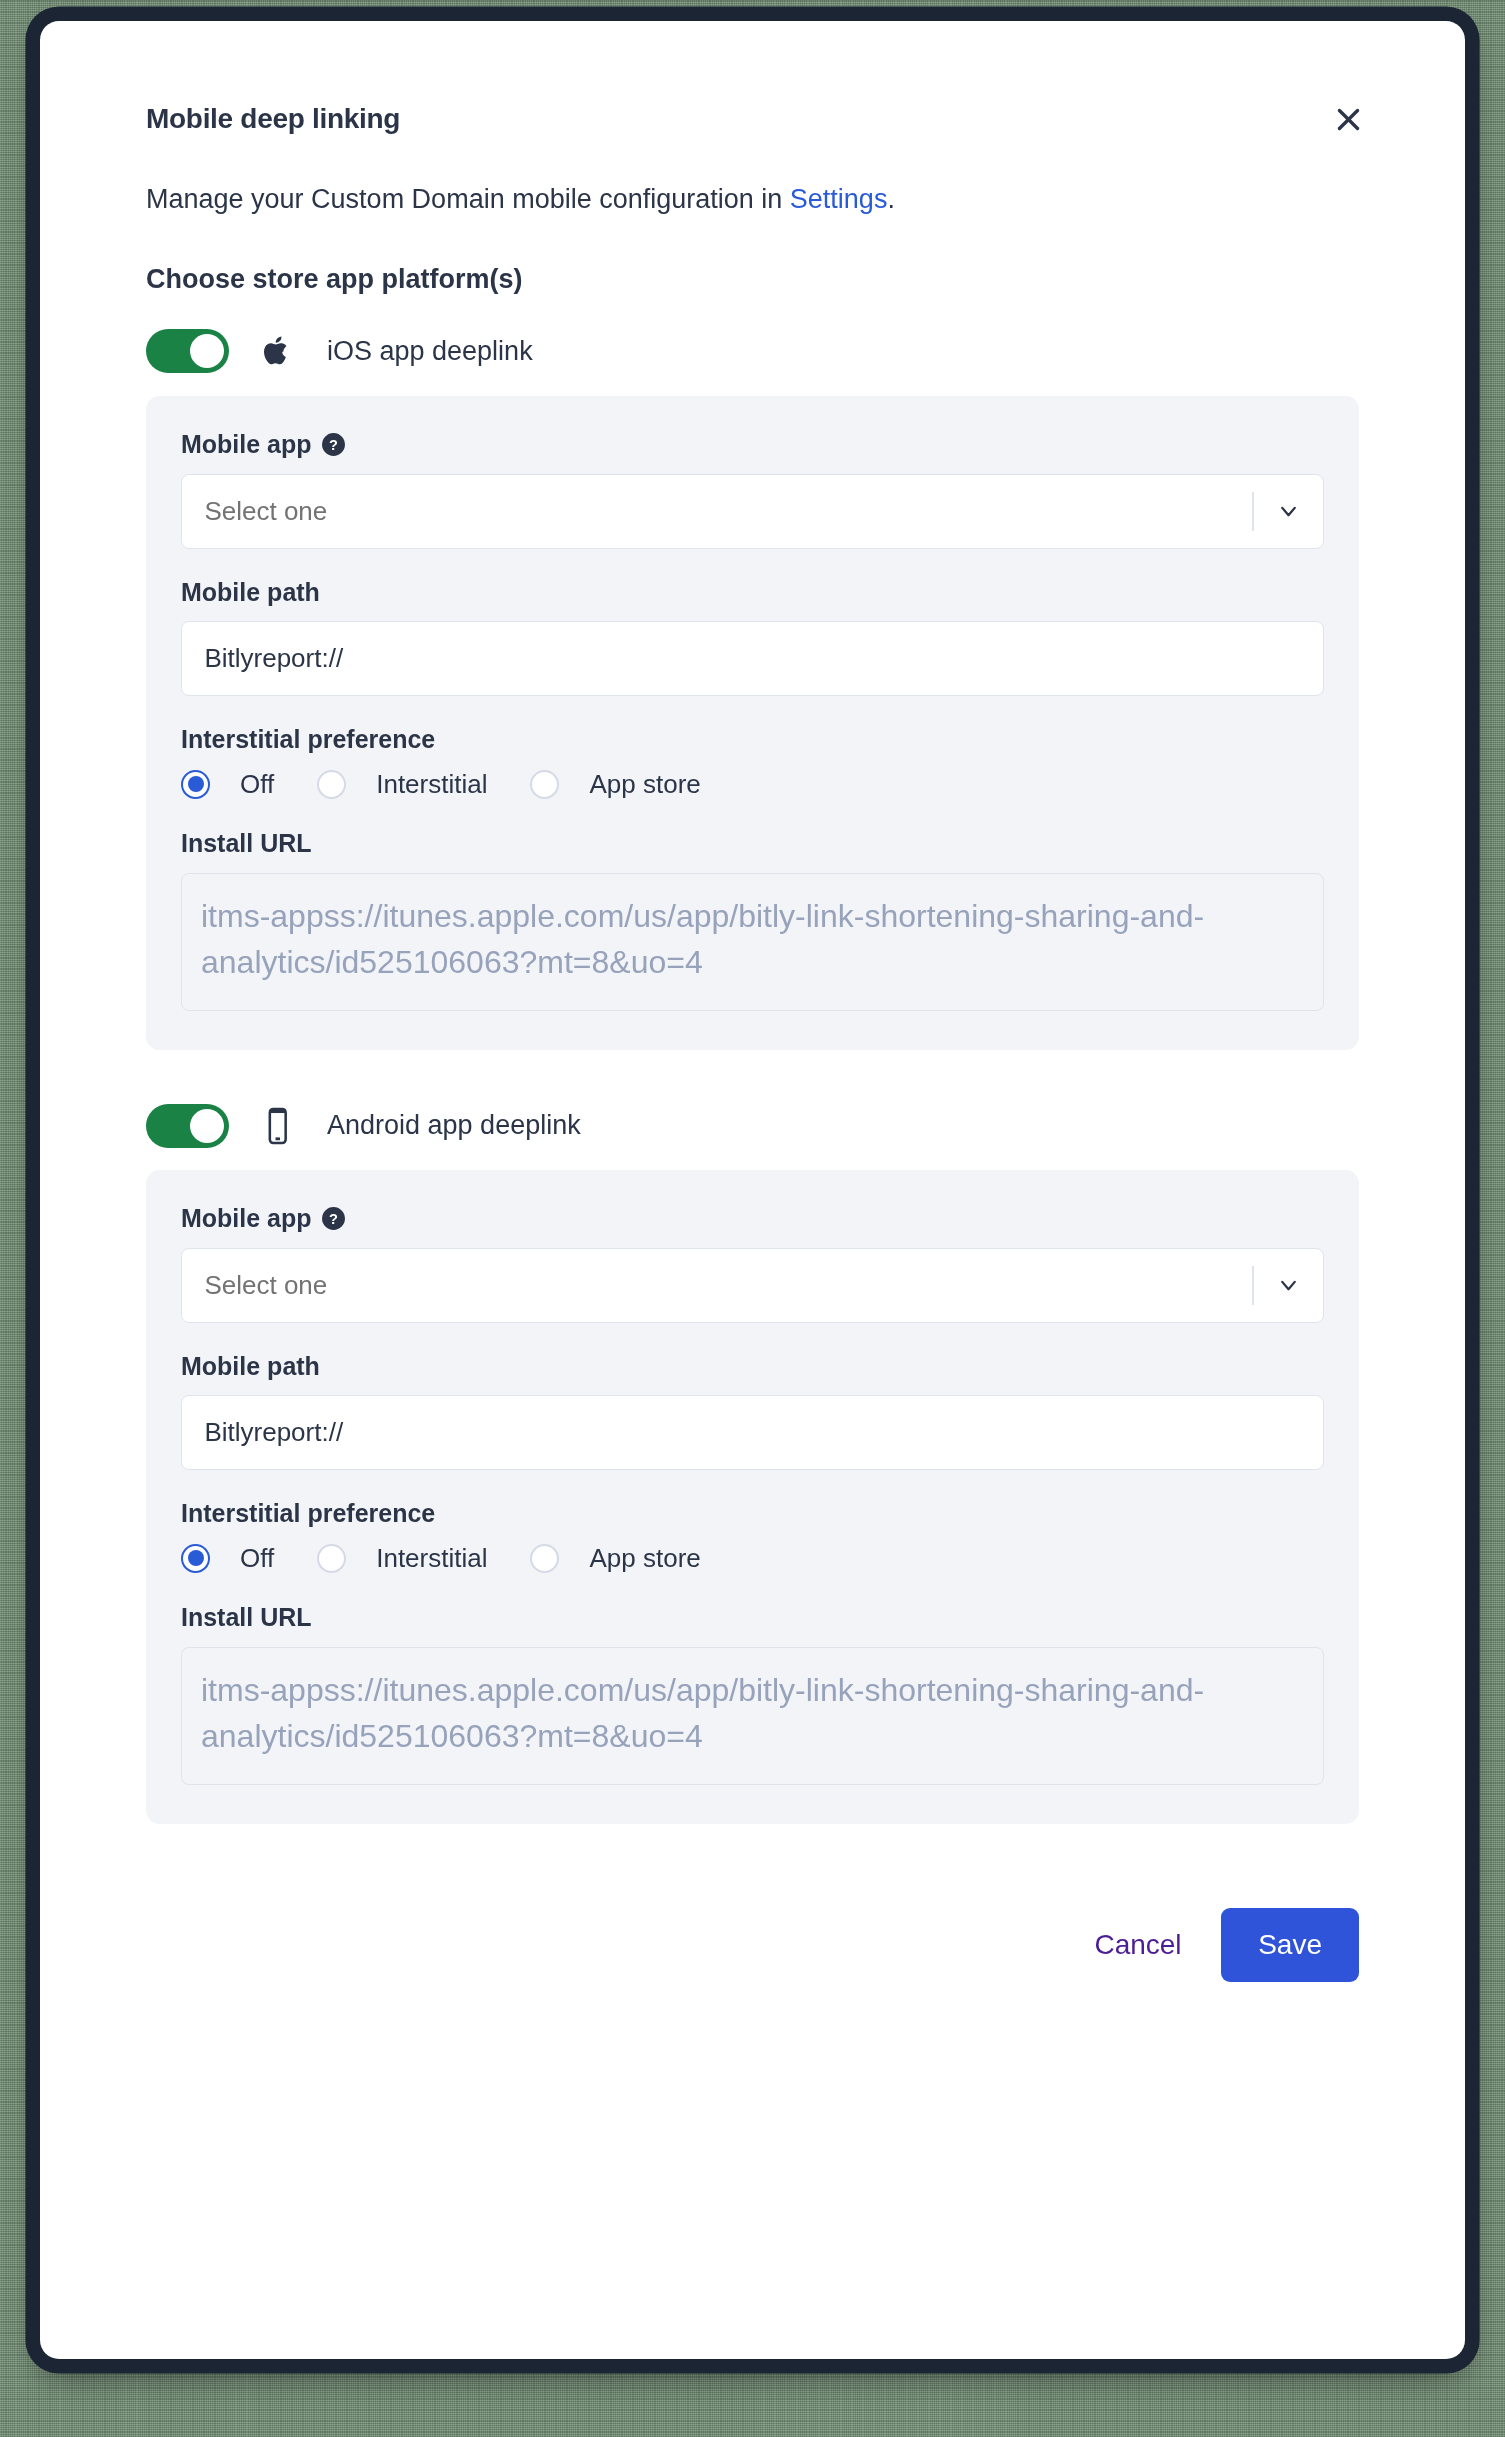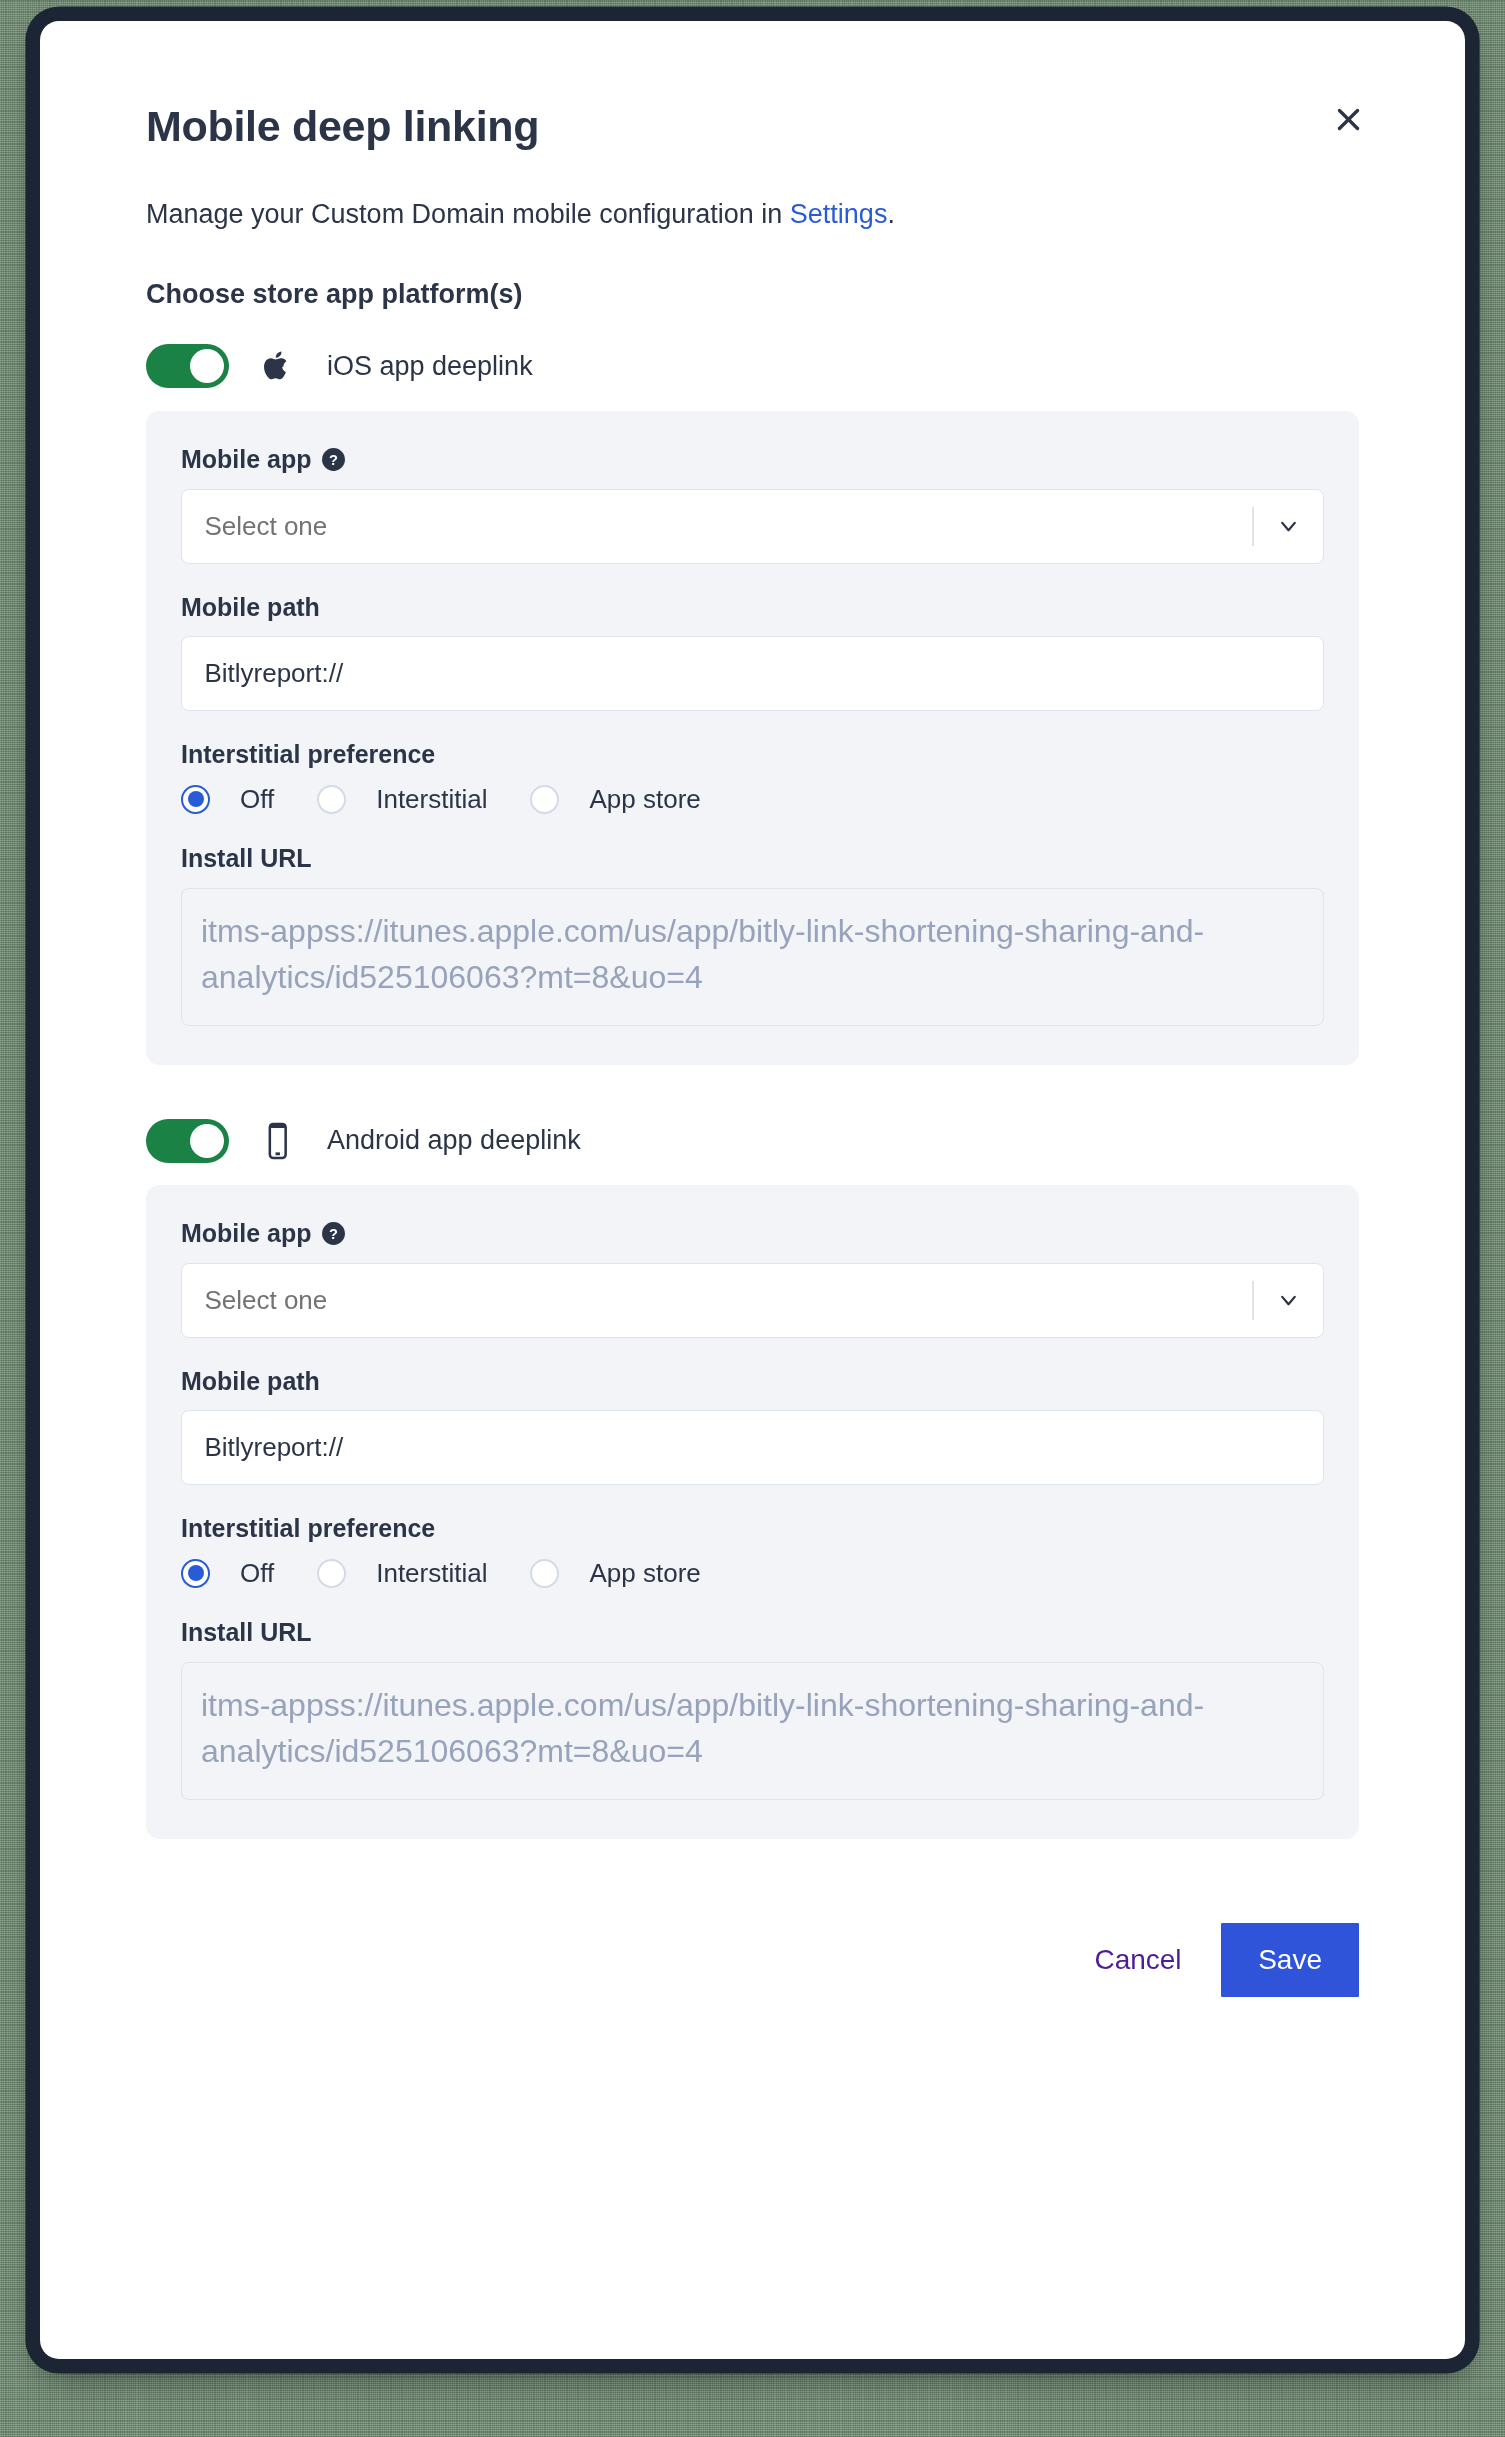--- a/index.html
+++ b/index.html
@@ -38,21 +38,21 @@
     padding: 0 106px;
     overflow: hidden;
   }
 
   
   .modal-header {
     position: relative;
     padding-top: 84px;
   }
   .modal-title {
-    font-size: 43px;
+    font-size: 28px;
     font-weight: bold;
     color: #2b3547;
     letter-spacing: -0.3px;
     line-height: 1;
   }
   .close-btn {
     position: absolute;
     right: -15.7px;
     top: 72px;
     width: 52px;
@@ -254,21 +254,21 @@
     font-size: 28px;
     color: #4c1d95;
     padding: 19px 25px;
     cursor: pointer;
     font-family: inherit;
   }
   .btn-save {
     background: #2f54d9;
     color: #ffffff;
     border: none;
-    border-radius: 1px;
+    border-radius: 9px;
     font-size: 28px;
     padding: 21px 37px;
     cursor: pointer;
     font-family: inherit;
   }
 </style>
 </head>
 <body>
 
 <div class="backdrop"></div>

